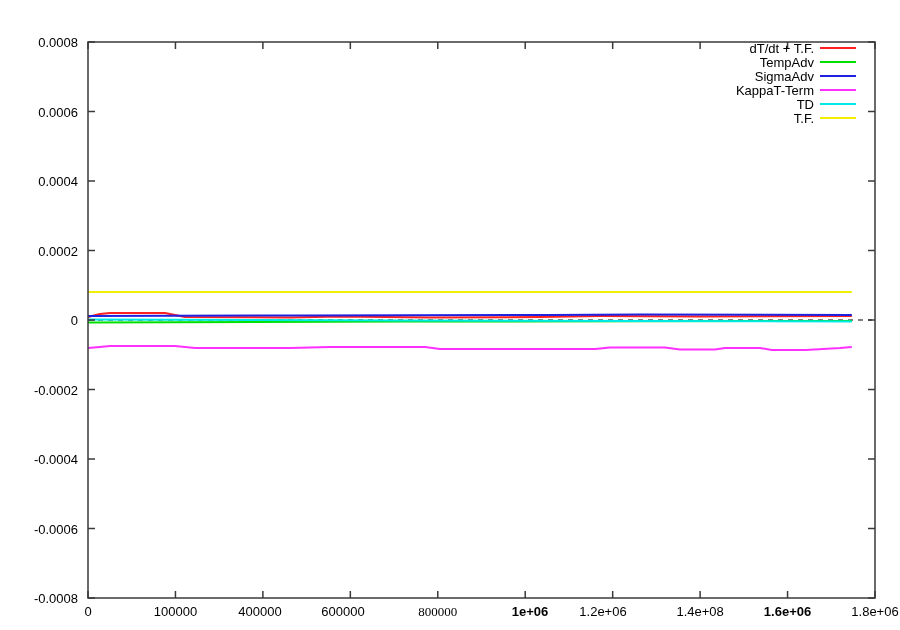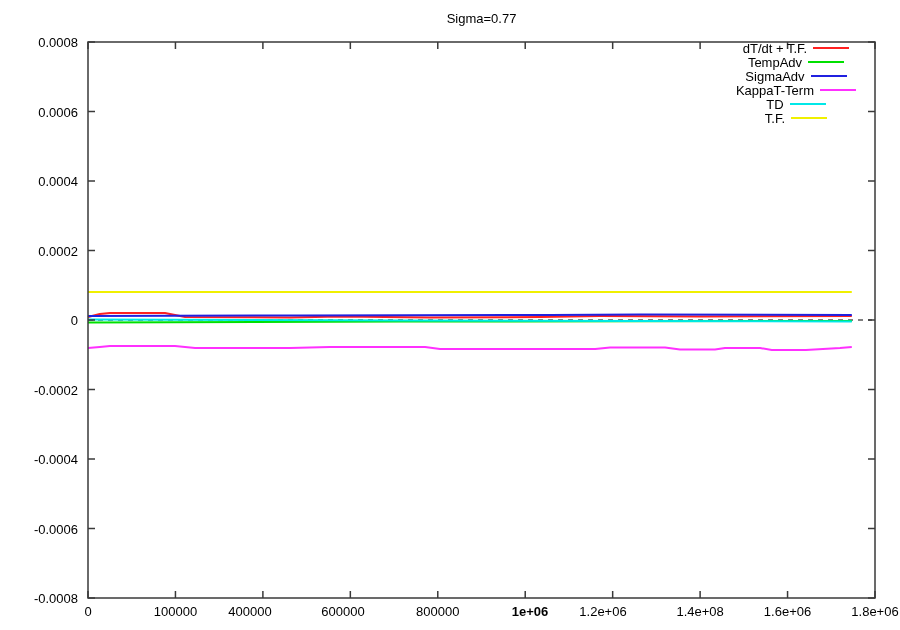--- a/index.html
+++ b/index.html
@@ -37,37 +37,36 @@
     white-space: nowrap;
   }
   #legend {
     position: absolute;
     top: 41px;
     right: 44px;
   }
   .legend-row {
     display: flex;
     align-items: center;
-    justify-content: center;
+    justify-content: flex-end;
     height: 14px;
     font-size: 13px;
     color: #000;
     white-space: nowrap;
   }
   .legend-sample {
     display: inline-block;
     width: 36px; height: 2px;
     margin-left: 6px;
   }
 </style>
 </head>
 <body>
 
 <div class="stage">
-  <div class="title">Sigma=0.77</div>
   <svg id="plot" width="900" height="630">
       <line x1="88" y1="320" x2="872" y2="320" stroke="#000000" stroke-width="1" stroke-dasharray="5,5"></line>
       <polyline points="88.0,317.0 99.8,314.0 109.9,313.0 165.0,313.0 185.1,317.0 290.0,317.5 339.8,316.5 429.9,317.5 540.1,317.0 600.0,316.0 700.1,316.5 851.8,316.0" fill="none" stroke="#ff2020" stroke-width="2" stroke-linejoin="round" stroke-linecap="butt"></polyline>
       <polyline points="88.0,322.5 400.2,321.5 851.8,321.0" fill="none" stroke="#00e000" stroke-width="2" stroke-linejoin="round" stroke-linecap="butt"></polyline>
       <polyline points="88.0,316.0 300.1,315.5 550.1,315.0 640.2,314.5 851.8,315.0" fill="none" stroke="#2020e0" stroke-width="2" stroke-linejoin="round" stroke-linecap="butt"></polyline>
       <polyline points="88.0,348.0 99.8,347.0 109.9,346.0 175.0,346.0 195.1,348.0 290.0,348.0 329.8,347.0 425.1,347.0 440.0,349.0 595.2,349.0 610.0,347.5 665.1,347.5 680.0,349.5 715.0,349.5 725.0,348.0 760.0,348.0 771.8,350.0 805.9,350.0 840.0,348.0 851.8,347.0" fill="none" stroke="#ff30ff" stroke-width="2" stroke-linejoin="round" stroke-linecap="butt"></polyline>
       <polyline points="88.0,319.5 400.2,320.5 851.8,321.5" fill="none" stroke="#00e8e8" stroke-width="2" stroke-linejoin="round" stroke-linecap="butt"></polyline>
       <polyline points="88.0,292.0 851.8,292.0" fill="none" stroke="#f0f000" stroke-width="2" stroke-linejoin="round" stroke-linecap="butt"></polyline>
       <rect x="88" y="42" width="787" height="556" fill="none" stroke="#3a3a3a" stroke-width="1.5"></rect>
       <line x1="88" y1="598" x2="88" y2="591" stroke="#3a3a3a" stroke-width="1.5"></line>
@@ -116,27 +115,27 @@
       <div class="ytick-label" style="top: 250.5px;">0.0002</div>
       <div class="ytick-label" style="top: 320px;">0</div>
       <div class="ytick-label" style="top: 389.5px;">-0.0002</div>
       <div class="ytick-label" style="top: 459px;">-0.0004</div>
       <div class="ytick-label" style="top: 528.5px;">-0.0006</div>
       <div class="ytick-label" style="top: 598px;">-0.0008</div>
     </div>
   <div id="xlabels">
       <div class="xtick-label" style="left: 88px;">0</div>
       <div class="xtick-label" style="left: 175.444px;">100000</div>
-      <div class="xtick-label" style="left: 250px;">400000</div>
+      <div class="xtick-label" style="left: 260px;">400000</div>
       <div class="xtick-label" style="left: 343px;">600000</div>
-      <div class="xtick-label" style="left: 437.778px;">800000</div>
+      <div class="xtick-label" style="left: 437.778px; font-family: Liberation Serif, serif;">800000</div>
       <div class="xtick-label" style="left: 530px; font-weight: bold;">1e+06</div>
       <div class="xtick-label" style="left: 603px;">1.2e+06</div>
       <div class="xtick-label" style="left: 700.111px;">1.4e+08</div>
-      <div class="xtick-label" style="left: 787.556px;">1.6e+06</div>
+      <div class="xtick-label" style="left: 787.556px; font-weight: bold;">1.6e+06</div>
       <div class="xtick-label" style="left: 875px;">1.8e+06</div>
     </div>
   <div id="legend">
       <div class="legend-row">
         <span>dT/dt + T.F.</span>
         <span class="legend-sample" style="background: rgb(255, 32, 32);"></span>
       </div>
       <div class="legend-row">
         <span>TempAdv</span>
         <span class="legend-sample" style="background: rgb(0, 224, 0);"></span>

